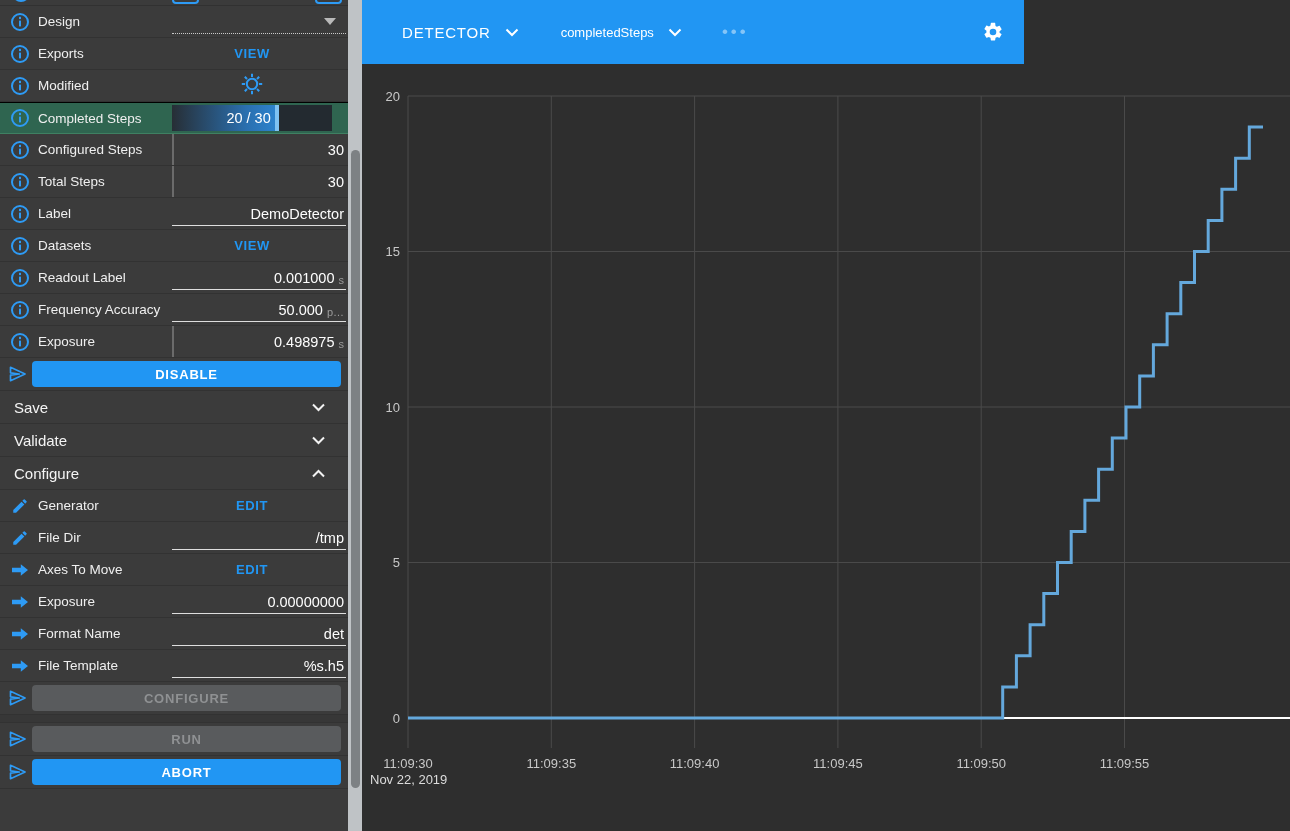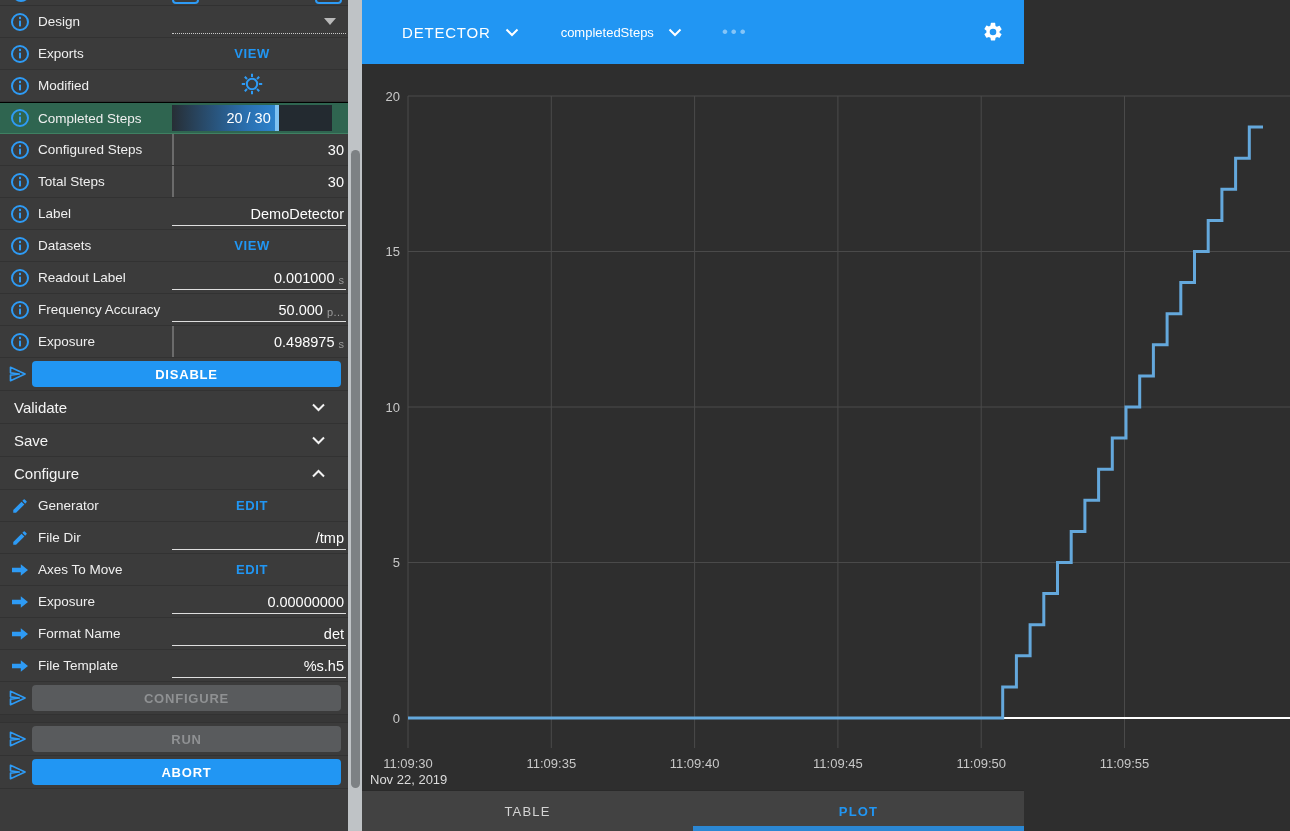--- a/index.html
+++ b/index.html
@@ -236,27 +236,27 @@
       </div>
       <div class="row-action">
         <span class="cell-icon">
           <svg width="22" height="20" viewBox="0 0 24 24" fill="none" stroke="#2E9BF5" stroke-width="2" stroke-linejoin="round">
             <path d="M3 4l17.5 8L3 20v-6.6L13.5 12 3 10.6z"></path>
           </svg>
         </span>
         <button class="btn primary">DISABLE</button>
       </div>
       <div class="row-section">
-        <span class="sec-label">Validate</span>
+        <span class="sec-label">Save</span>
         <span class=""><svg width="15" height="9" viewBox="0 0 14 9" fill="none" stroke="#f2f2f2" stroke-width="2">
             <path d="M1.5 1.5L7 7l5.5-5.5"></path>
           </svg></span>
       </div>
       <div class="row-section">
-        <span class="sec-label">Save</span>
+        <span class="sec-label">Validate</span>
         <span class=""><svg width="15" height="9" viewBox="0 0 14 9" fill="none" stroke="#f2f2f2" stroke-width="2">
             <path d="M1.5 1.5L7 7l5.5-5.5"></path>
           </svg></span>
       </div>
       <div class="row-section">
         <span class="sec-label">Configure</span>
         <span class="chev-up"><svg width="15" height="9" viewBox="0 0 14 9" fill="none" stroke="#f2f2f2" stroke-width="2">
             <path d="M1.5 1.5L7 7l5.5-5.5"></path>
           </svg></span>
       </div>
@@ -407,18 +407,14 @@
           <line x1="619.2" y1="32" x2="619.2" y2="684" stroke="#4a4a4a" stroke-width="1"></line>
           <text x="619.2" y="704" text-anchor="middle" font-size="13" fill="#c8c8c8" font-family="Liberation Sans, sans-serif">11:09:50</text>
           <line x1="762.5000000000001" y1="32" x2="762.5000000000001" y2="684" stroke="#4a4a4a" stroke-width="1"></line>
           <text x="762.5000000000001" y="704" text-anchor="middle" font-size="13" fill="#c8c8c8" font-family="Liberation Sans, sans-serif">11:09:55</text>
           <text x="8" y="720" font-size="13" fill="#dcdcdc" font-family="Liberation Sans, sans-serif">Nov 22, 2019</text>
           <line x1="46" y1="654" x2="928" y2="654" stroke="#ffffff" stroke-width="2"></line>
           <path d="M 46 654 L 640.695 654 L 640.7 622.9 L 654.4 622.9 L 654.4 591.8 L 668.1 591.8 L 668.1 560.7 L 681.8 560.7 L 681.8 529.6 L 695.5 529.6 L 695.5 498.5 L 709.2 498.5 L 709.2 467.4 L 722.9 467.4 L 722.9 436.3 L 736.6 436.3 L 736.6 405.2 L 750.3 405.2 L 750.3 374.1 L 764.0 374.1 L 764.0 343.0 L 777.7 343.0 L 777.7 311.9 L 791.4 311.9 L 791.4 280.8 L 805.1 280.8 L 805.1 249.7 L 818.8 249.7 L 818.8 218.6 L 832.5 218.6 L 832.5 187.5 L 846.2 187.5 L 846.2 156.4 L 859.9 156.4 L 859.9 125.3 L 873.6 125.3 L 873.6 94.2 L 887.3 94.2 L 887.3 63.1 L 901.0 63.1" fill="none" stroke="#64a8dc" stroke-width="3"></path>
         </svg>
       </div>
 
-    <div class="tabbar">
-      <div class="tab">TABLE</div>
-      <div class="tab active">PLOT</div>
-    </div>
   </div>
 </div>
 
 </body></html>

